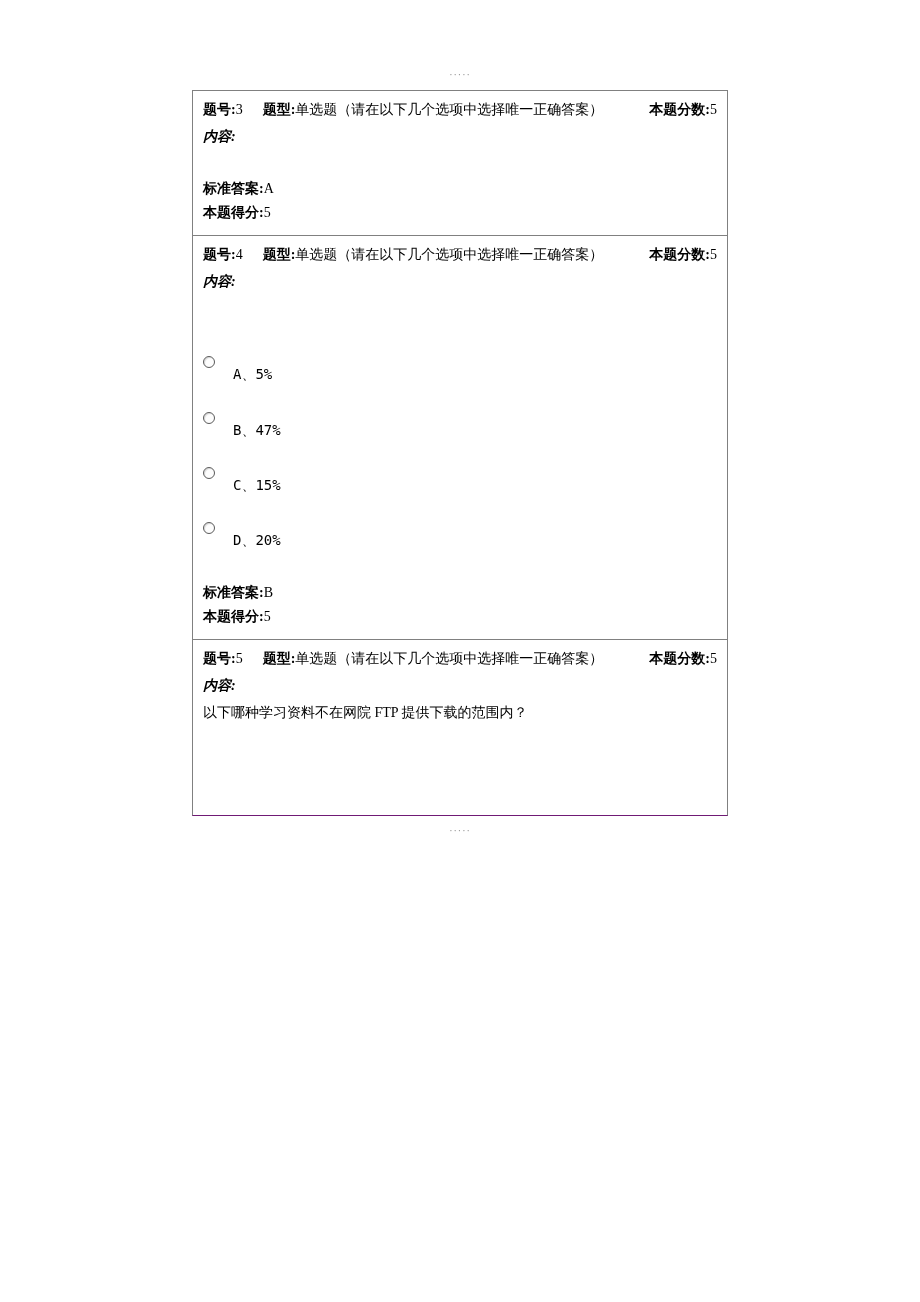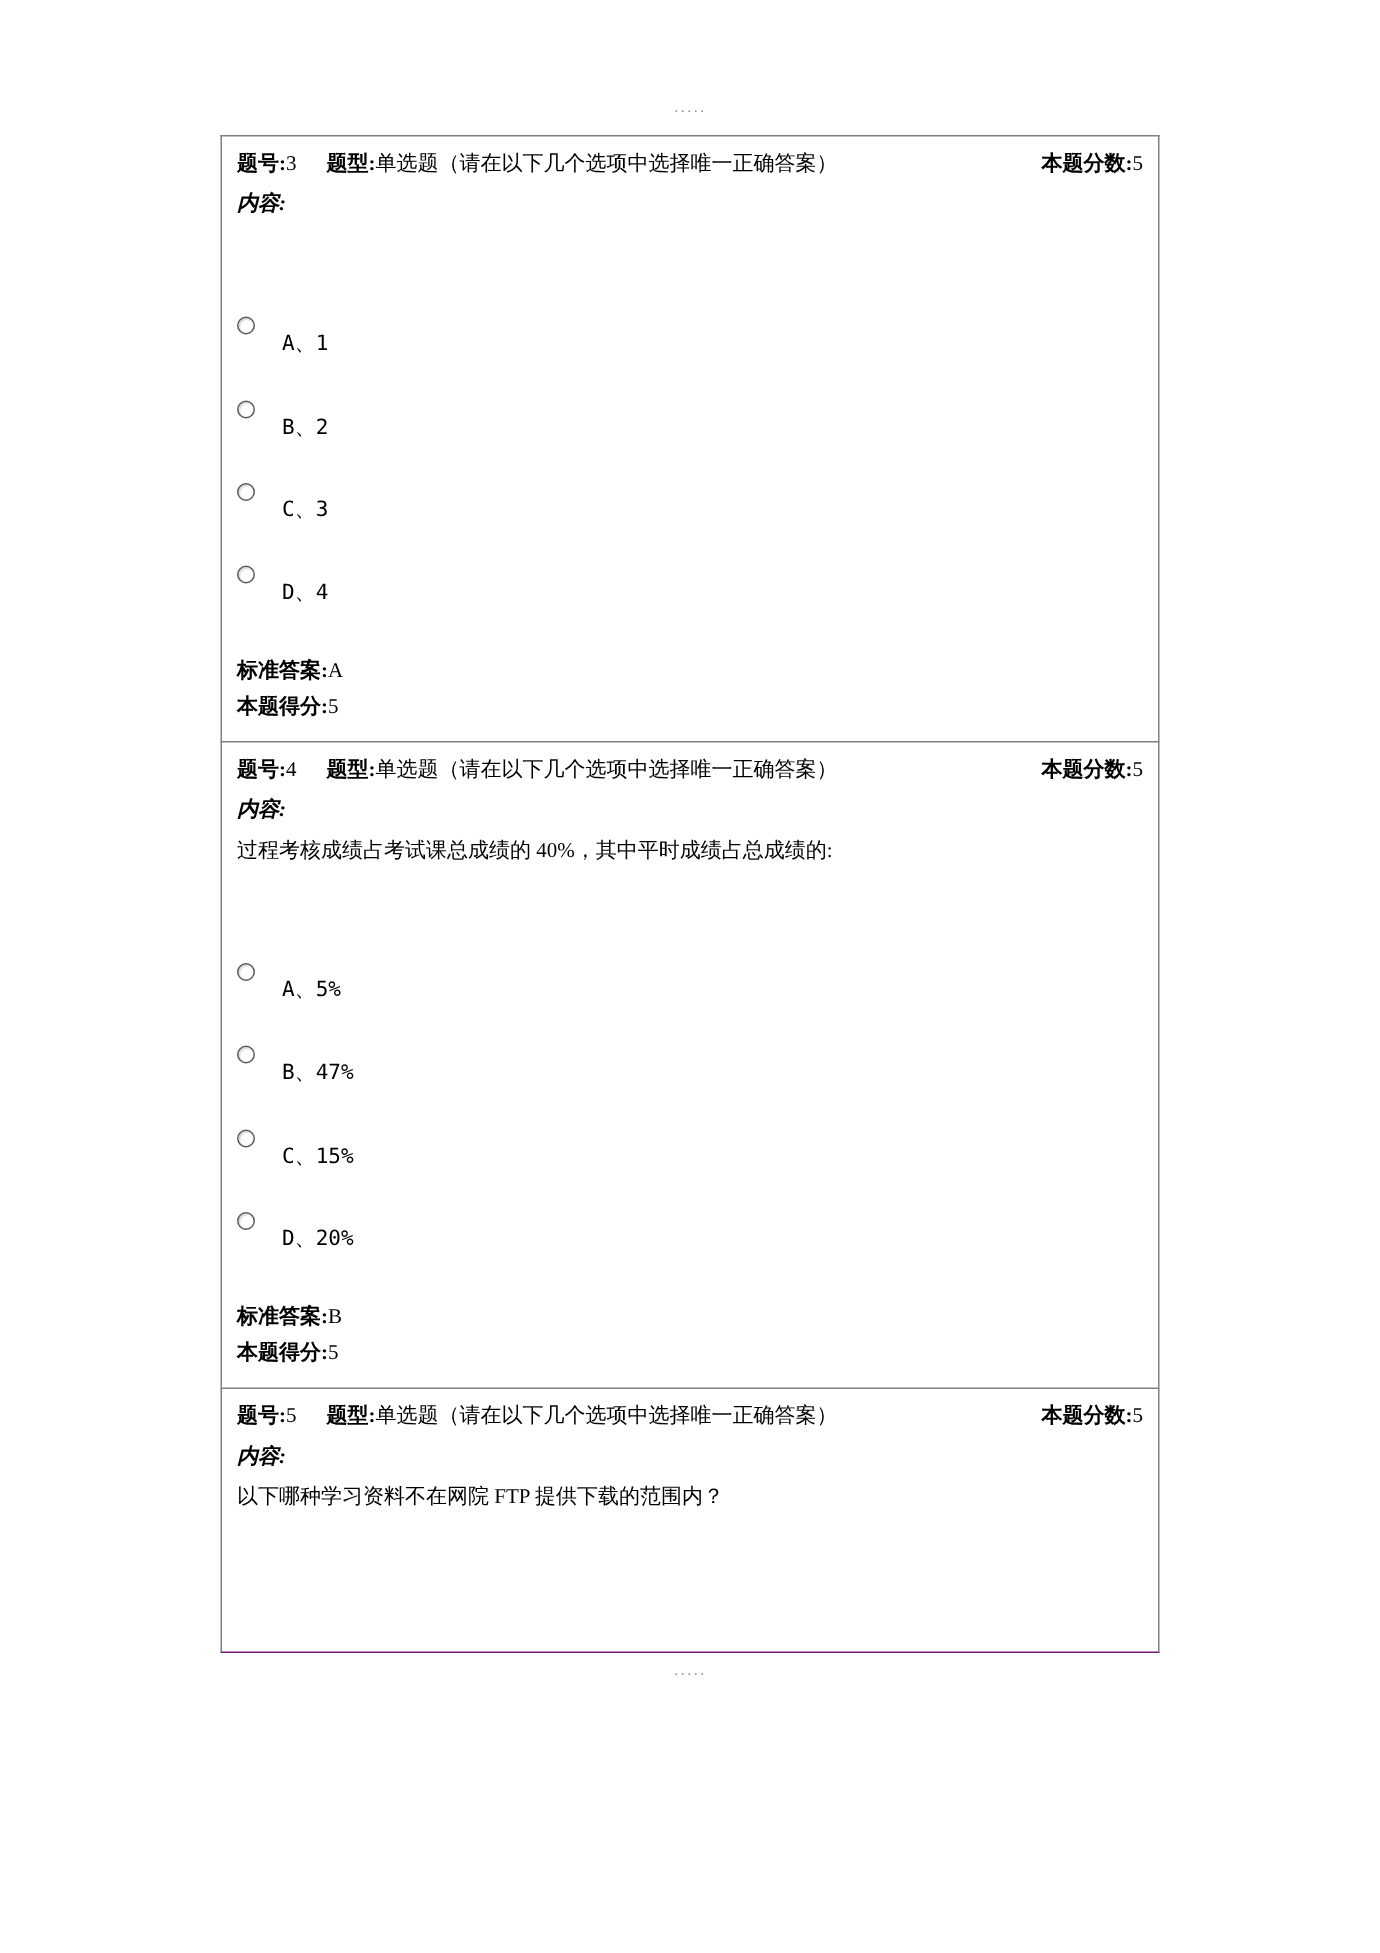--- a/index.html
+++ b/index.html
@@ -11,21 +11,21 @@
       background: #ffffff;
       font-family: "SimSun", "宋体", serif;
       font-size: 14px;
       line-height: 1.8;
       color: #000;
       width: 920px;
       padding: 60px 0;
     }
     .page-container {
       margin: 0 auto;
-      width: 626px;
+      width: 536px;
     }
     .question-block {
       border: 1px solid #808080;
       border-bottom: none;
       padding: 6px 10px 10px 10px;
       background: #ffffff;
     }
     .question-block:last-child {
       border-bottom: 1px solid #701a75;
     }
@@ -97,53 +97,34 @@
 <div class="page-container" id="questions-root">
     <div class="question-block">
       <div class="q-header">
         <div class="q-header-left">
           <span><span class="label-bold">题号:</span><span>3</span></span>
           <span><span class="label-bold">题型:</span><span>单选题（请在以下几个选项中选择唯一正确答案）</span></span>
         </div>
         <span><span class="label-bold">本题分数:</span><span>5</span></span>
       </div>
       <div class="q-content-label">内容:</div>
-      <div class="q-options">
-        <div class="q-option-row">
-          <span class="radio-shape"></span>
-          <span class="option-text">A、1</span>
-        </div>
-        <div class="q-option-row">
-          <span class="radio-shape"></span>
-          <span class="option-text">B、2</span>
-        </div>
-        <div class="q-option-row">
-          <span class="radio-shape"></span>
-          <span class="option-text">C、3</span>
-        </div>
-        <div class="q-option-row">
-          <span class="radio-shape"></span>
-          <span class="option-text">D、4</span>
-        </div>
-      </div>
       <div class="q-answers">
         <div><span class="label-bold">标准答案:</span><span>A</span></div>
         <div><span class="label-bold">本题得分:</span><span>5</span></div>
       </div>
     </div>
     <div class="question-block">
       <div class="q-header">
         <div class="q-header-left">
           <span><span class="label-bold">题号:</span><span>4</span></span>
           <span><span class="label-bold">题型:</span><span>单选题（请在以下几个选项中选择唯一正确答案）</span></span>
         </div>
         <span><span class="label-bold">本题分数:</span><span>5</span></span>
       </div>
       <div class="q-content-label">内容:</div>
-      <div class="q-content-text">过程考核成绩占考试课总成绩的 40%，其中平时成绩占总成绩的:</div>
       <div class="q-options">
         <div class="q-option-row">
           <span class="radio-shape"></span>
           <span class="option-text">A、5%</span>
         </div>
         <div class="q-option-row">
           <span class="radio-shape"></span>
           <span class="option-text">B、47%</span>
         </div>
         <div class="q-option-row">

